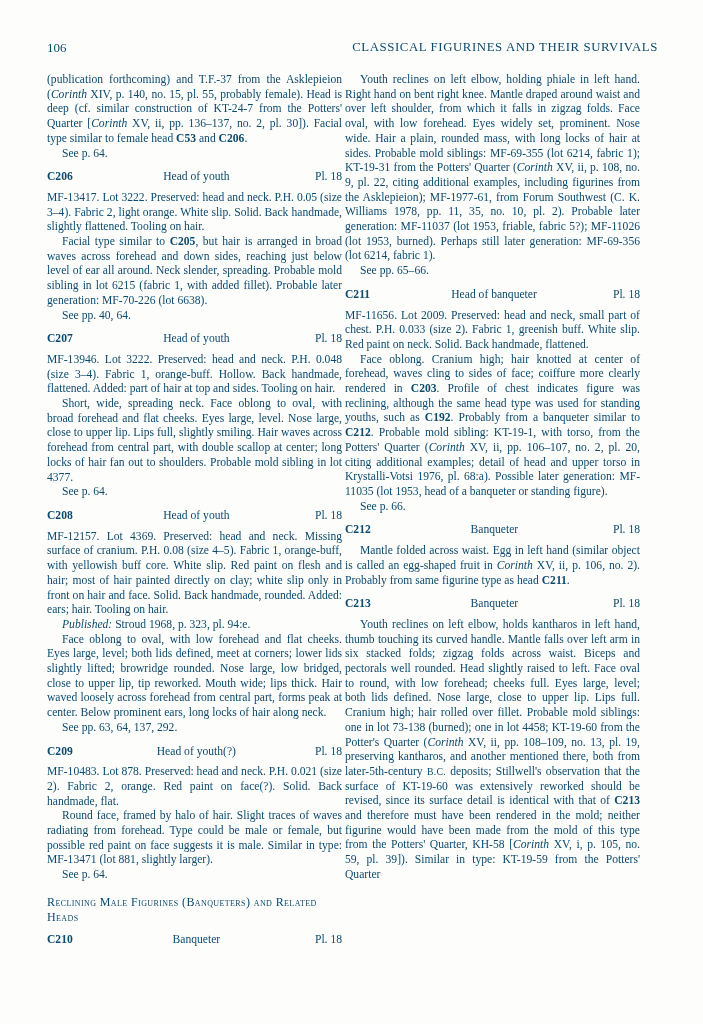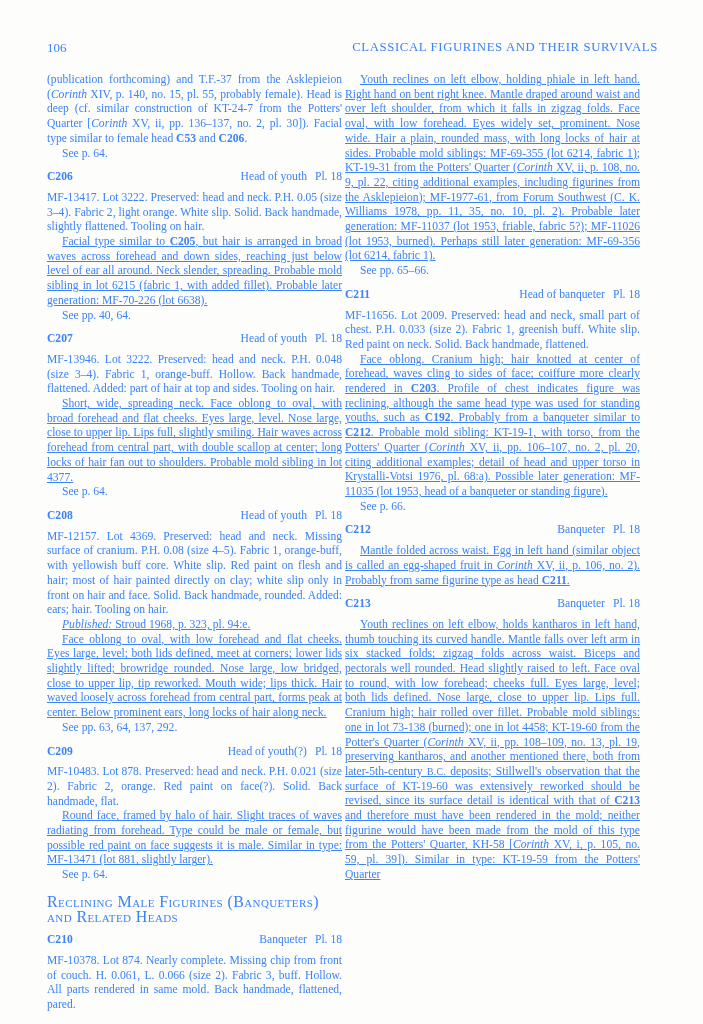--- a/index.html
+++ b/index.html
@@ -6,21 +6,21 @@
     margin: 0; padding: 0;
     width: 703px; height: 1024px;
     background: #fdfdfb;
     overflow: hidden;
   }
   .page {
     box-sizing: border-box;
     width: 703px; height: 1024px;
     padding: 40px 45px 0 47px;
     font-family: "Liberation Serif", "DejaVu Serif", serif;
-    color: #3b82f6;
+    color: #0c4a6e;
     position: relative;
   }
   .page-header {
     position: relative;
     height: 18px;
     margin-bottom: 15px;
   }
   .page-number {
     position: absolute;
     left: 0; top: 0;
@@ -36,38 +36,38 @@
     display: flex;
     gap: 3px;
   }
   .column {
     width: 295px;
     font-size: 11.6px;
     line-height: 14.7px;
     text-align: justify;
   }
   .para { margin: 0; }
-  .para.indent { text-indent: 15px; text-decoration: underline; }
+  .para.indent { text-indent: 15px; }
   .see-note { text-indent: 15px; }
   .entry-heading {
     display: flex;
     align-items: baseline;
     margin-top: 9px;
     margin-bottom: 6px;
   }
   .entry-number { font-weight: bold; }
-  .entry-title { margin-left: 13px; flex: 1; text-align: right; }
+  .entry-title { margin-left: 13px; flex: 1; text-align: center; }
   .entry-plate { margin-left: 8px; white-space: nowrap; }
   .section-heading {
     font-variant: small-caps;
     letter-spacing: 0.4px;
     margin-top: 12px;
     margin-bottom: 5px;
     text-align: left;
-    font-size: 16px;
+    font-size: 12px;
   }
   .it { font-style: italic; }
   .bd { font-weight: bold; }
   .sc { font-size: 0.84em; letter-spacing: 0.3px; }
 </style>
 </head>
 <body>
 
 <div class="page">
   <div class="page-header">
@@ -110,21 +110,20 @@
         </div>
         <p class="para"><span>MF-10483. Lot 878. Preserved: head and neck. P.H. 0.021 (size 2). Fabric 2, orange. Red paint on face(?). Solid. Back handmade, flat.</span></p>
         <p class="para indent"><span>Round face, framed by halo of hair. Slight traces of waves radiating from forehead. Type could be male or female, but possible red paint on face suggests it is male. Similar in type: MF-13471 (lot 881, slightly larger).</span></p>
         <p class="para see-note">See p. 64.</p>
         <div class="section-heading">Reclining Male Figurines (Banqueters) and Related Heads</div>
         <div class="entry-heading">
           <span class="entry-number">C210</span>
           <span class="entry-title">Banqueter</span>
           <span class="entry-plate">Pl. 18</span>
         </div>
-        <p class="para"><span>MF-10378. Lot 874. Nearly complete. Missing chip from front of couch. H. 0.061, L. 0.066 (size 2). Fabric 3, buff. Hollow. All parts rendered in same mold. Back handmade, flattened, pared.</span></p>
       </div>
     <div class="column" id="col-right">
         <p class="para indent"><span>Youth reclines on left elbow, holding phiale in left hand. Right hand on bent right knee. Mantle draped around waist and over left shoulder, from which it falls in zigzag folds. Face oval, with low forehead. Eyes widely set, prominent. Nose wide. Hair a plain, rounded mass, with long locks of hair at sides. Probable mold siblings: MF-69-355 (lot 6214, fabric 1); KT-19-31 from the Potters' Quarter (</span><span class="it">Corinth</span><span> XV, ii, p. 108, no. 9, pl. 22, citing additional examples, including figurines from the Asklepieion); MF-1977-61, from Forum Southwest (C. K. Williams 1978, pp. 11, 35, no. 10, pl. 2). Probable later generation: MF-11037 (lot 1953, friable, fabric 5?); MF-11026 (lot 1953, burned). Perhaps still later generation: MF-69-356 (lot 6214, fabric 1).</span></p>
         <p class="para see-note">See pp. 65–66.</p>
         <div class="entry-heading">
           <span class="entry-number">C211</span>
           <span class="entry-title">Head of banqueter</span>
           <span class="entry-plate">Pl. 18</span>
         </div>
         <p class="para"><span>MF-11656. Lot 2009. Preserved: head and neck, small part of chest. P.H. 0.033 (size 2). Fabric 1, greenish buff. White slip. Red paint on neck. Solid. Back handmade, flattened.</span></p>

